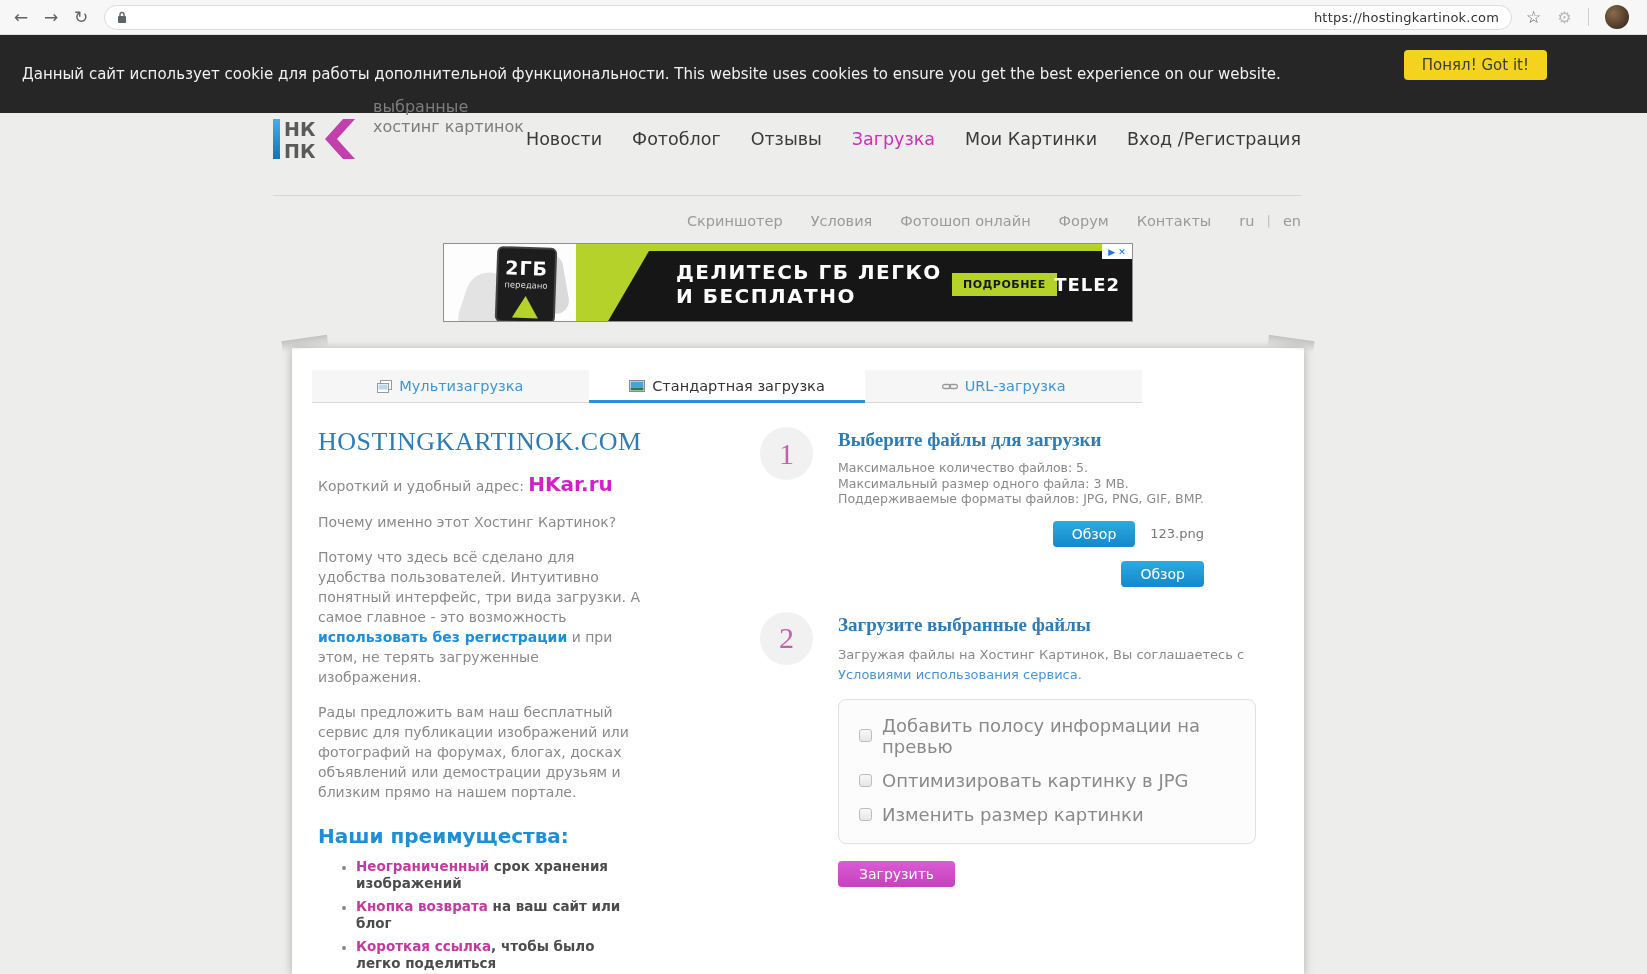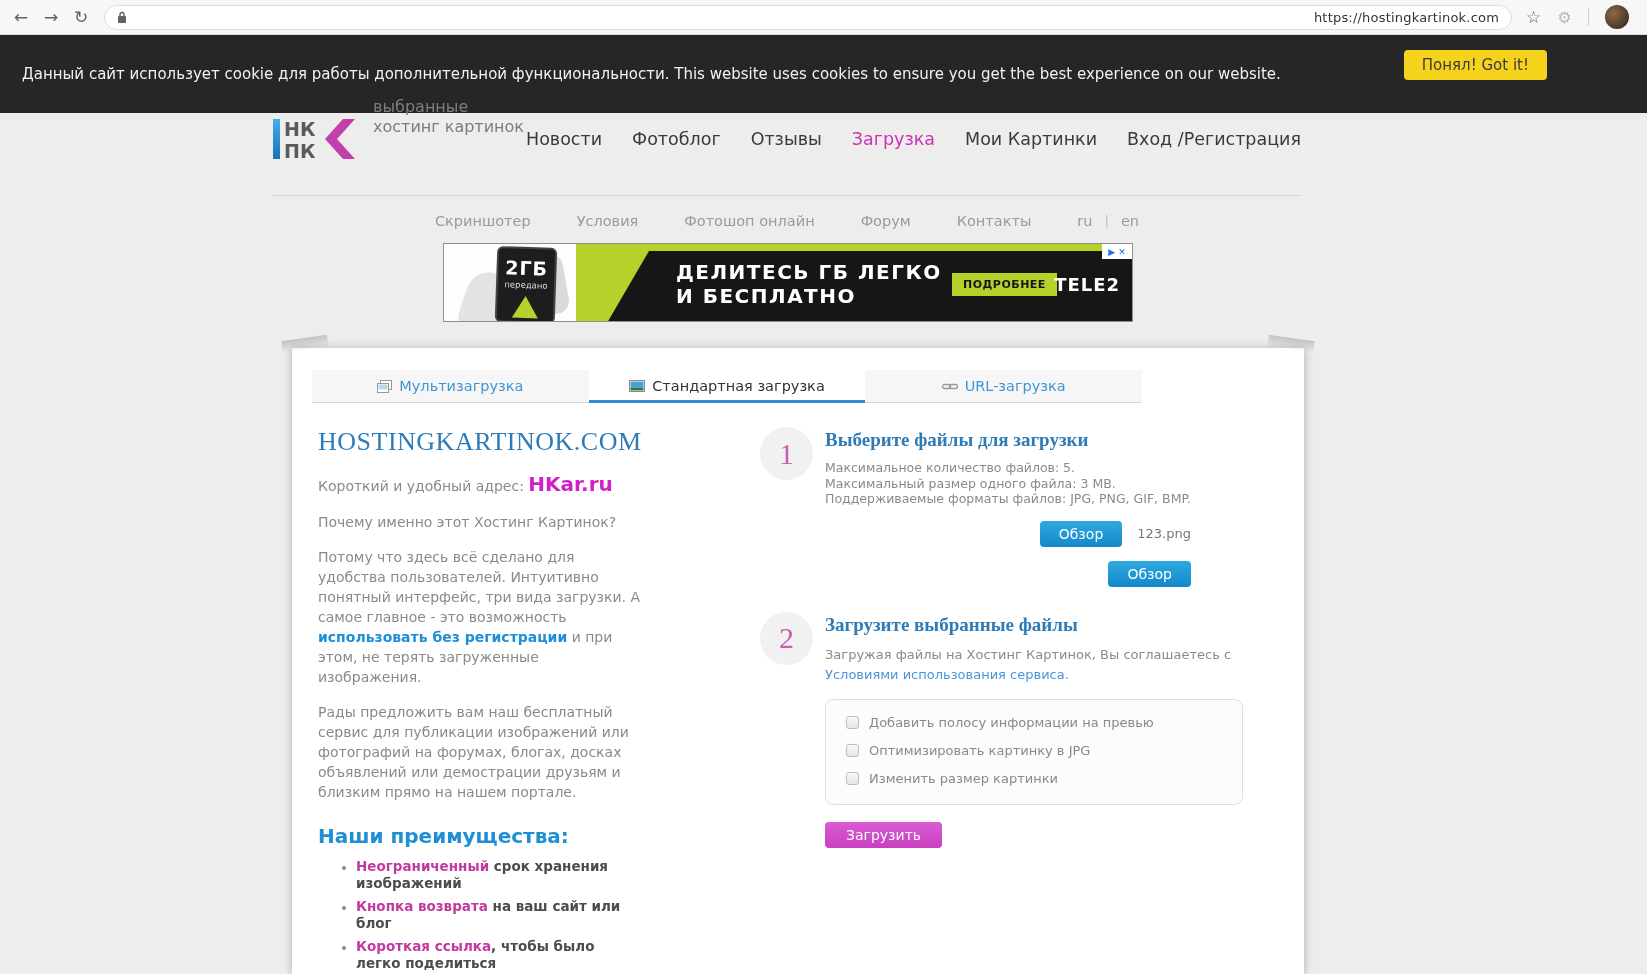--- a/index.html
+++ b/index.html
@@ -37,22 +37,22 @@
             display:flex; }
   .logo { display:flex; align-items:center; cursor:pointer; }
   .logo svg { display:block; }
   .tagline { margin-left:12px; color:#7d7d7d; font-size:16px; line-height:20px; }
   .mainnav { margin-left:auto; display:flex; gap:30px; align-items:center; }
   .mainnav a { text-decoration:none; color:#3a3a3a; font-size:17.5px; cursor:pointer; }
   .mainnav a.active { color:#cc2fb8; }
 
   
   .subnav { position:absolute; top:195px; left:273px; width:1028px; height:48px;
-            border-top:1px solid #d6d6d4; display:flex; justify-content:center;
-            align-items:center; gap:46px; padding-top:2px; }
+            border-top:1px solid #d6d6d4; display:flex; justify-content:flex-end;
+            align-items:center; gap:28px; padding-top:2px; }
   .subnav a { color:#9a9a9a; font-size:14.5px; text-decoration:none; cursor:pointer; }
   .lang-group { display:flex; gap:12px; align-items:center; }
   .lang-sep { color:#bdbdbd; font-size:13px; }
 
   
   .ad { position:absolute; left:443px; top:243px; width:690px; height:79px;
         background:#ffffff; border:1px solid #8f8f8f; overflow:hidden; cursor:pointer; }
   .ad-lime-base { position:absolute; left:118px; top:0; width:150px; height:79px; background:#b5d22b; }
   .ad-lime-strip { position:absolute; left:118px; top:0; right:0; height:7px; background:#b5d22b; }
   .ad-black { position:absolute; left:0; top:0; width:690px; height:79px; background:#161616;
@@ -113,37 +113,37 @@
   .adv-list li::marker { color:#8a8a8a; font-size:12px; }
   .lead { color:#c3399f; }
 
   
   .rightcol { position:absolute; left:468px; top:79px; width:500px; }
   .step { display:flex; }
   .step + .step { margin-top:25px; }
   .circle { width:53px; height:53px; border-radius:50%; background:#f1f1f1; flex:0 0 auto;
             display:flex; align-items:center; justify-content:center;
             font-family:"Liberation Serif", serif; font-size:30px; color:#c45fb2; }
-  .step-body { margin-left:12px; }
+  .step-body { margin-left:25px; }
   .step-title { font-family:"Liberation Serif", serif; font-weight:bold; font-size:19px;
                 color:#2d7cb8; margin:2px 0 9px; }
   .info-line { font-size:12.5px; color:#8a8a8a; line-height:15.5px; }
   .file-row { margin-top:14px; display:flex; align-items:center;justify-content:flex-end; }
   .btn-blue { display:inline-block; background:linear-gradient(#2eaade,#1488cb); color:#fff;
               font-size:14px; padding:5px 19px; border:none; border-radius:4px;
               cursor:pointer; font-family:inherit; }
   .file-name { font-size:13px; color:#777; margin-left:15px; }
   .terms { font-size:13px; color:#8a8a8a; line-height:20px; }
   .terms a { color:#4a95d9; text-decoration:none; cursor:pointer; }
   .options-box { margin-top:14px; width:418px; border:1px solid #e0e0e0; border-radius:8px;
                  background:#fcfcfc; padding:15px 0 5px 20px; }
   .opt-row { display:flex; align-items:center; margin-bottom:13px; cursor:pointer; }
   .checkbox { width:13px; height:13px; border:1px solid #bdbdbd; border-radius:3px;
               background:linear-gradient(#f8f8f8,#e6e6e6); flex:0 0 auto; cursor:pointer; }
-  .opt-label { font-size:13px; color:#8a8a8a; margin-left:10px; }
+  .opt-label { font-size:18px; color:#8a8a8a; margin-left:10px; }
   .btn-pink { display:inline-block; margin-top:17px; background:linear-gradient(#da5cd3,#c83fc0);
               color:#fff; font-size:14px; padding:5px 21px; border:none; border-radius:4px;
               cursor:pointer; font-family:inherit; }
 </style>
 </head>
 <body>
 
 <div class="browser">
   <div class="nav-btn back">←</div>
   <div class="nav-btn">→</div>

